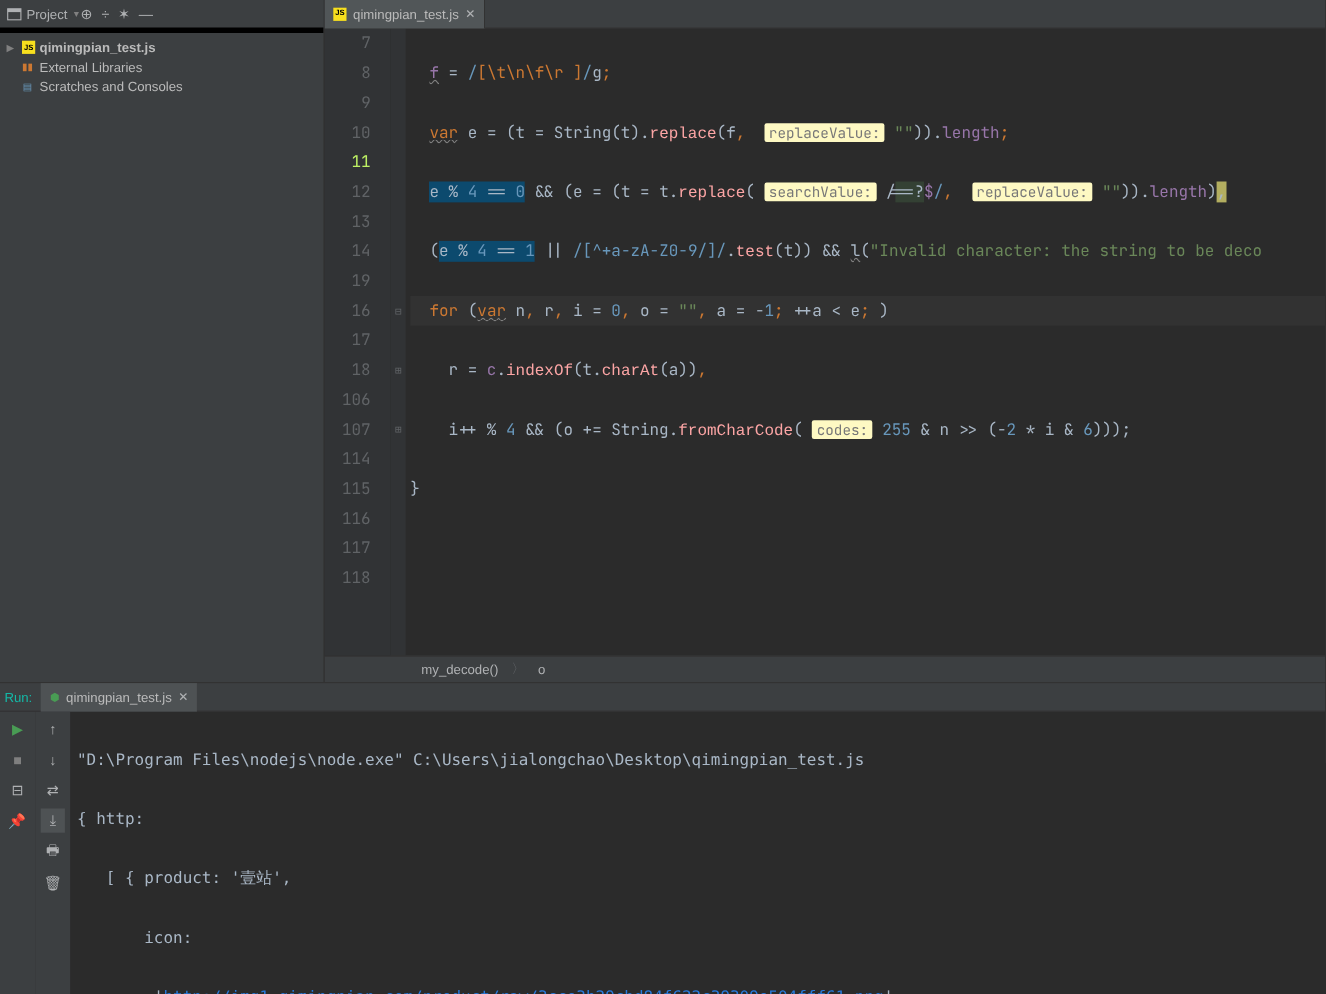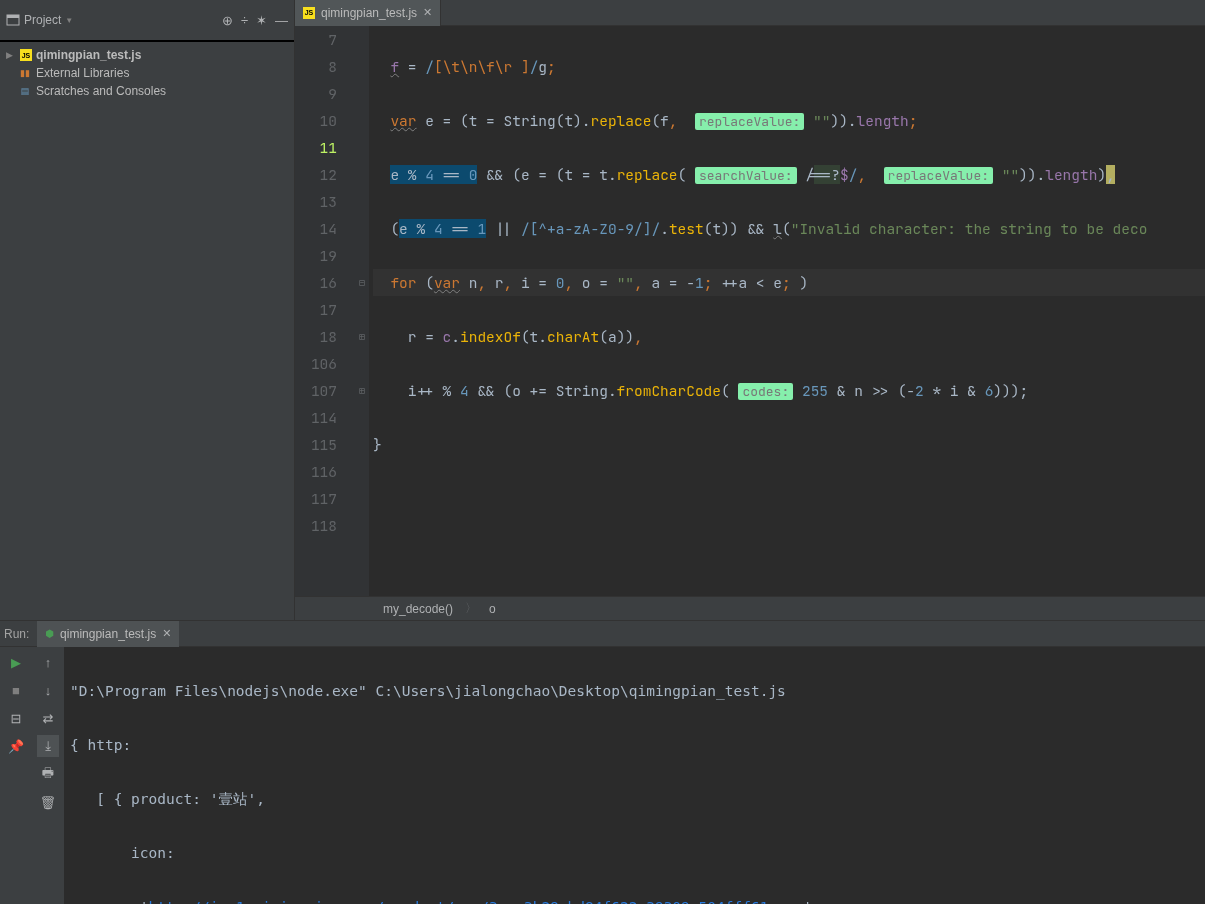--- a/index.html
+++ b/index.html
@@ -9,21 +9,21 @@
   color: #a9b7c6;
   font-size: 12px;
   width: 1205px;
   height: 904px;
   overflow: hidden;
   display: flex;
   flex-direction: column;
 }
 .top-section { display: flex; height: 620px; }
 .sidebar { width: 295px; background: #3c3f41; border-right: 1px solid #323232; display: flex; flex-direction: column; }
-.sidebar-header { height: 42px; display: flex; align-items: center; justify-content: space-between; padding: 0 6px; border-bottom: 2px solid #000000; background: #3c3f41; }
+.sidebar-header { height: 30px; display: flex; align-items: center; justify-content: flex-start; padding: 0 6px; border-bottom: 5px solid #000000; background: #3c3f41; }
 .sidebar-title { display: flex; align-items: center; gap: 4px; color: #afb1b3; }
 .sidebar-title .proj-icon { width: 14px; height: 14px; }
 .sidebar-actions { display: flex; gap: 8px; align-items: center; }
 .sidebar-actions span { color: #afb1b3; cursor: pointer; font-size: 13px; }
 .tree { padding: 4px 0; }
 .tree-row { display: flex; align-items: center; padding: 2px 6px; gap: 4px; color: #bbbbbb; }
 .tree-row.lv1 { padding-left: 18px; }
 .arrow { width: 10px; color: #808080; font-size: 9px; }
 .file-icon { width: 14px; height: 14px; display: inline-flex; align-items: center; justify-content: center; font-size: 9px; }
 .js-icon { background: #f7df1e; color: #000; font-weight: bold; font-size: 7px; width: 12px; height: 12px; }
@@ -37,33 +37,33 @@
 .gutter { width: 60px; text-align: right; padding-right: 18px; color: #606366; background: #313335; user-select: none; position: relative; }
 .gutter .ln { height: 27px; }
 .gutter .current { color: #bef264; }
 .fold-col { width: 14px; background: #313335; color: #606366; font-size: 10px; }
 .fold-col div { height: 27px; display: flex; align-items: center; justify-content: center; }
 .code { flex: 1; white-space: pre; overflow: hidden; color: #a9b7c6; background: #2b2b2b; padding-left: 4px; }
 .code .row { height: 27px; }
 .kw { color: #cc7832; }
 .str { color: #6a8759; }
 .num { color: #6897bb; }
-.fn { color: #eab308; }
+.fn { color: #fca5a5; font-family: Liberation Mono, monospace; }
 .id { color: #9876aa; }
-.param-hint { background: #86efac; color: #787878; padding: 0 4px; border-radius: 2px; font-size: 13px; }
+.param-hint { background: #fef9c3; color: #787878; padding: 0 4px; border-radius: 2px; font-size: 13px; }
 .hl { background: #0c4a6e; }
 .hl2 { background: #344134; }
 .hl3 { background: #b3ae60; }
 .under { text-decoration: underline wavy #808080; text-decoration-thickness: 1px; }
 .lnk { color: #287bde; text-decoration: underline; }
 .breadcrumb { height: 24px; background: #3c3f41; border-top: 1px solid #323232; display: flex; align-items: center; padding-left: 88px; gap: 12px; color: #afb1b3; font-size: 12px; }
 .breadcrumb .sep { color: #606366; }
 .run-section { flex: 1; display: flex; flex-direction: column; background: #2b2b2b; border-top: 1px solid #323232; overflow: hidden; }
 .run-header { height: 26px; display: flex; align-items: center; background: #3c3f41; border-bottom: 1px solid #323232; padding-left: 4px; gap: 8px; }
-.run-title { color: #a3a3a3; }
+.run-title { color: #14b8a6; }
 .run-tab { display: flex; align-items: center; gap: 6px; padding: 0 8px; height: 26px; background: #4e5254; color: #bbbbbb; }
 .run-tab .close { color: #afb1b3; cursor: pointer; font-size: 11px; }
 .run-body { flex: 1; display: flex; overflow: hidden; }
 .run-tools { width: 32px; background: #3c3f41; display: flex; flex-direction: column; align-items: center; padding-top: 4px; gap: 6px; }
 .run-tools2 { width: 32px; background: #3c3f41; display: flex; flex-direction: column; align-items: center; padding-top: 4px; gap: 6px; }
 .tool-btn { width: 22px; height: 22px; display: flex; align-items: center; justify-content: center; color: #afb1b3; cursor: pointer; font-size: 13px; }
 .play { color: #499c54; }
 .console { flex: 1; font-family: "Consolas",monospace; font-size: 14.5px; line-height: 27px; white-space: pre; padding: 4px 6px; color: #a9b7c6; background: #2b2b2b; overflow: hidden; }
 .proj-icon svg { width: 14px; height: 14px; }
 </style>

